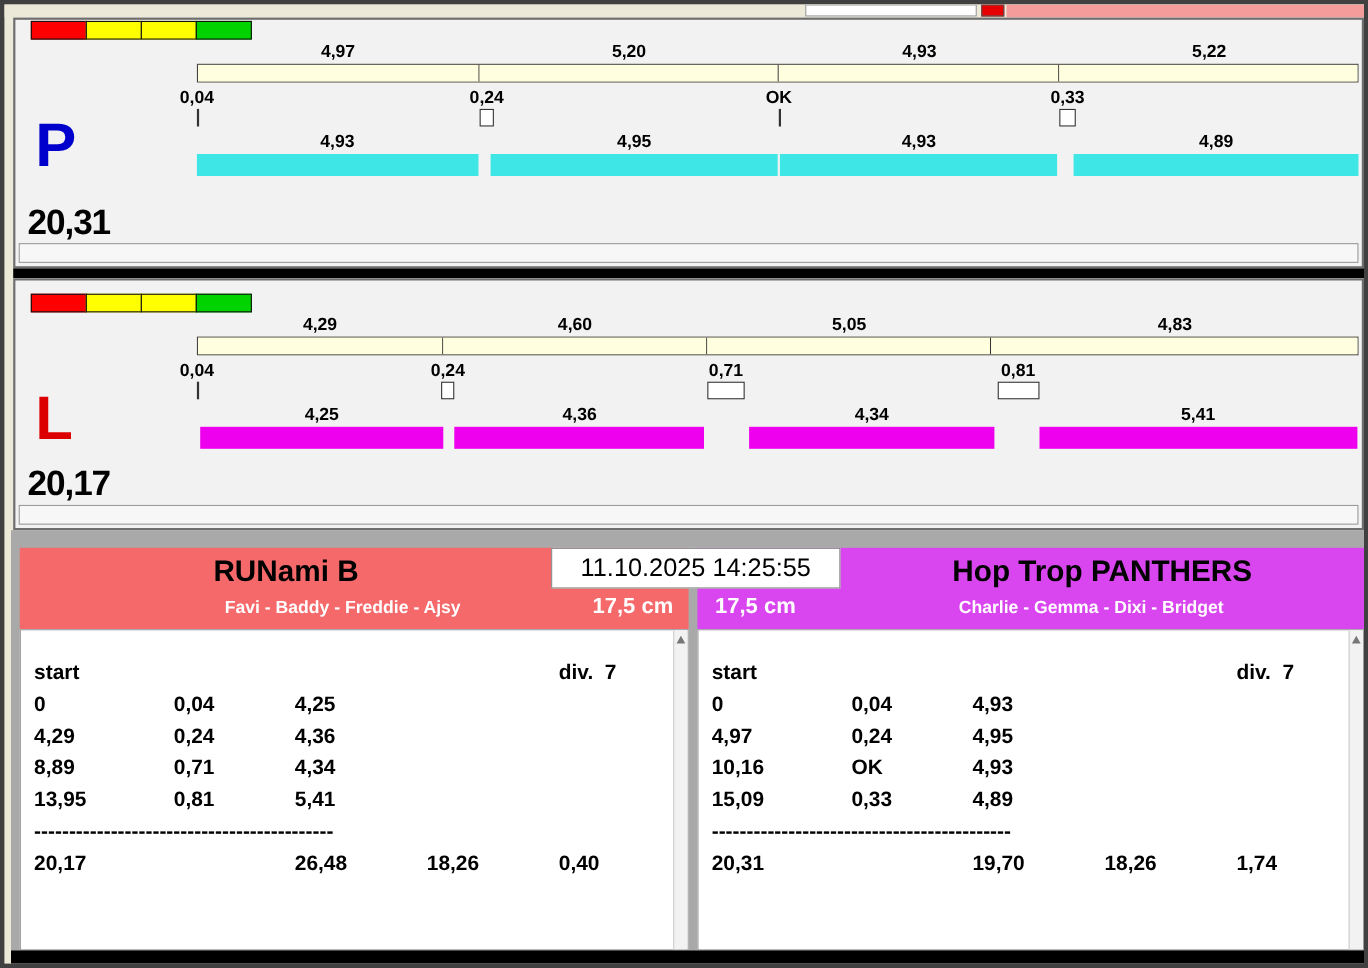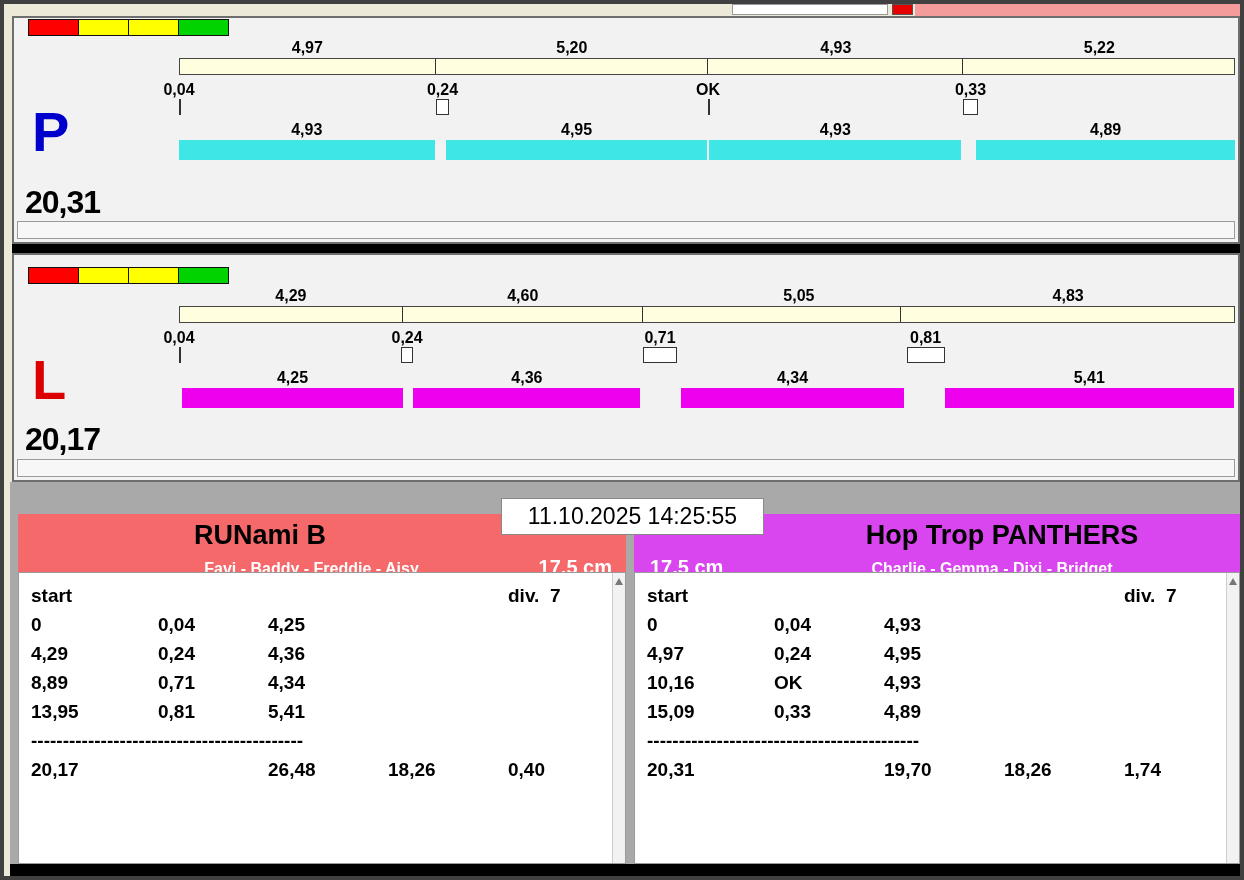--- a/index.html
+++ b/index.html
@@ -42,36 +42,36 @@
 
   .tlabel { position: absolute; transform: translateX(-50%); font-size: 16px; font-weight: bold; white-space: nowrap; }
 
   .lane-letter { position: absolute; left: 18px; top: calc(86px + var(--off)); font-size: 56px; font-weight: bold; line-height: 1; }
   .lane-total  { position: absolute; left: 11px; top: 166px; font-size: 32px; font-weight: bold; letter-spacing: -1px; }
   .lane-status { position: absolute; left: 3px; right: 3px; bottom: 3px; height: 18px; background: #f7f7f7; border: 1px solid #9a9a9a; }
 
   
   .teams-band { position: absolute; left: 6px; top: 478px; width: 1232px; height: 382px; background: #a9a9a9; }
 
-  .team-header { position: absolute; top: 494px; height: 74px; margin-top: 16px; }
+  .team-header { position: absolute; top: 494px; height: 74px; }
   .team-header.left  { left: 14px;  width: 608px; }
   .team-header.right { left: 630px; width: 606px; }
   .team-title { position: absolute; top: 6px; left: 0; right: 0; text-align: center; font-size: 27px; font-weight: bold; }
   .team-header.left  .team-title { padding-right: 124px; }
   .team-header.right .team-title { padding-left: 130px; }
   .team-members { position: absolute; top: 46px; left: 0; right: 0; text-align: center; font-size: 16px; font-weight: bold; color: #fff; }
   .team-header.left  .team-members { padding-right: 21px; }
   .team-header.right .team-members { padding-left: 110px; }
   .team-height { position: absolute; top: 42px; font-size: 20px; font-weight: bold; color: #fff; }
   .team-header.left  .team-height { right: 14px; }
   .team-header.right .team-height { left: 16px; }
 
   .datetime-box { position: absolute; left: 497px; top: 494px; width: 263px; height: 37px; background: #fff; border: 1px solid #888; display: flex; align-items: center; justify-content: center; font-size: 23px; z-index: 5; }
 
-  .tbody { position: absolute; top: 568px; height: 292px; background: #fff; border: 1px solid #9a9a9a; padding-top: 12px; }
+  .tbody { position: absolute; top: 568px; height: 292px; background: #fff; border: 1px solid #9a9a9a; padding-top: 28px; }
   .tbody.left  { left: 14px;  width: 608px; }
   .tbody.right { left: 630px; width: 606px; }
   .trow { position: relative; height: 29px; }
   .cell { position: absolute; font-size: 19px; font-weight: bold; white-space: pre; }
   .c1 { left: 12px; } .c2 { left: 139px; } .c3 { left: 249px; } .c4 { left: 369px; } .c5 { left: 489px; }
 
   .vscroll { position: absolute; right: 0; top: 0; bottom: 0; width: 13px; background: #f2f2f2; border-left: 1px solid #ccc; }
   .up-arrow { width: 0; height: 0; border-left: 4px solid transparent; border-right: 4px solid transparent; border-bottom: 7px solid #777; margin: 5px auto 0; }
 
   .bottom-bar { position: absolute; left: 6px; top: 860px; width: 1232px; height: 17px; background: #000; }
@@ -140,21 +140,21 @@
   <section class="lane lane-l">
     <div class="lights">
         <div class="light" style="background: rgb(255, 0, 0);"></div>
         <div class="light" style="background: rgb(255, 255, 0);"></div>
         <div class="light" style="background: rgb(255, 255, 0);"></div>
         <div class="light" style="background: rgb(0, 211, 0);"></div>
       </div>
     <div class="track-area seg-labels">
         <span class="tlabel" style="left: 10.6%;">4,29</span>
         <span class="tlabel" style="left: 32.55%;">4,60</span>
-        <span class="tlabel" style="left: 56.15%; margin-left: 27px;">5,05</span>
+        <span class="tlabel" style="left: 56.15%;">5,05</span>
         <span class="tlabel" style="left: 84.2%;">4,83</span>
       </div>
     <div class="track-area seg-track">
         <div class="seg" style="width: 21.2%;"></div>
         <div class="seg" style="width: 22.7%;"></div>
         <div class="seg" style="width: 24.5%;"></div>
         <div class="seg" style="width: 31.6%;"></div>
       </div>
     <div class="track-area marker-labels">
         <span class="tlabel" style="left: 0%;">0,04</span>

